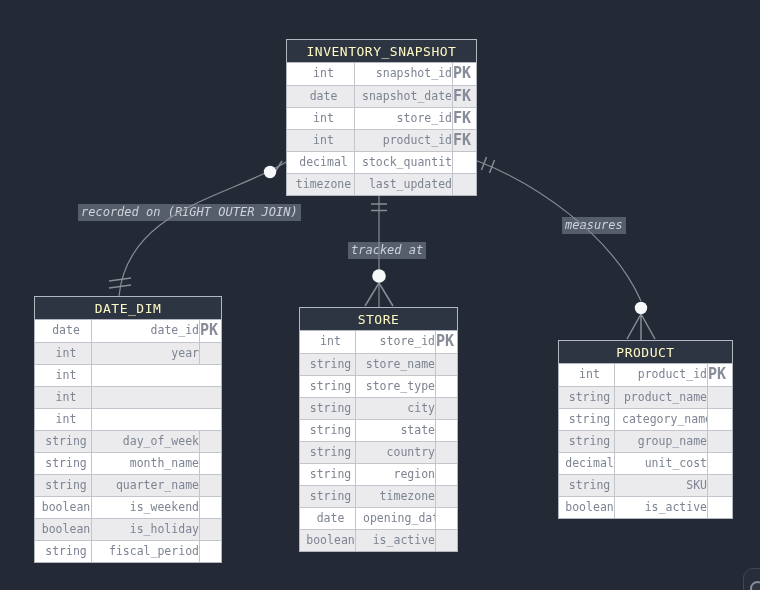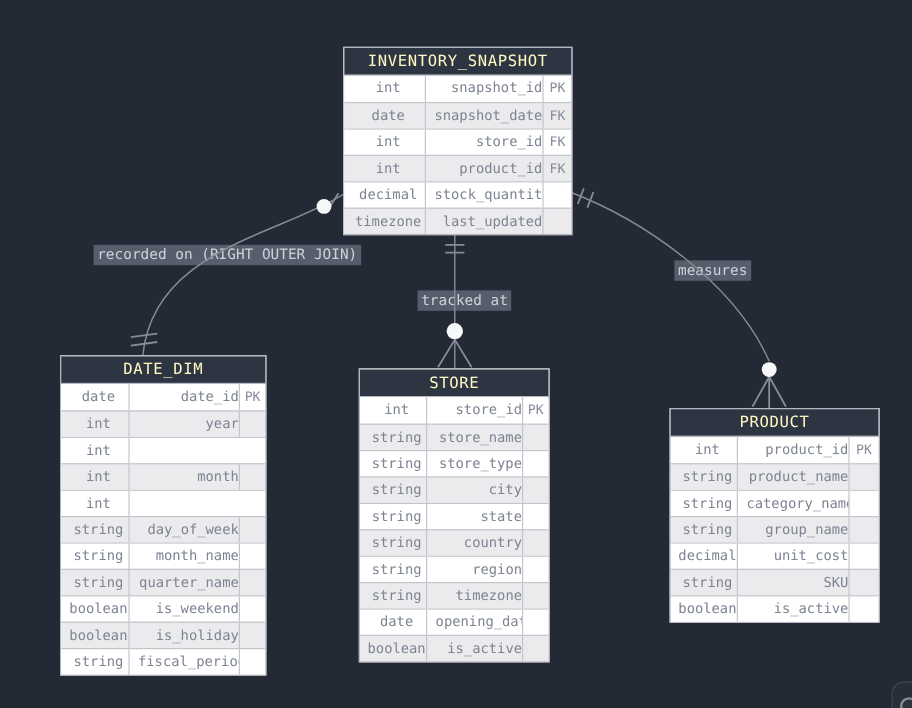--- a/index.html
+++ b/index.html
@@ -9,20 +9,21 @@
   }
   *{box-sizing:border-box;}
   
   .wires{position:absolute;left:0;top:0;z-index:2;pointer-events:none;}
   
   .rel-label{
     position:absolute;z-index:1;
     background:#565d6b;color:#ced3db;
     font-size:12px;line-height:15px;padding:1px 3px;
     white-space:nowrap;
+    font-style:italic;
   }
   
   .tbl{
     position:absolute;z-index:3;
     border:1px solid #b3b7bf;background:#fff;
   }
   .tbl-header{
     height:23px;line-height:23px;text-align:center;
     background:#2e3542;color:#fef9c3;
     font-size:13px;letter-spacing:0.5px;
@@ -31,24 +32,24 @@
   .tbl-row{display:grid;height:22px;}
   .tbl-row + .tbl-row{border-top:1px solid #c2c5cc;}
   .tbl-row:nth-child(odd){background:#ebebee;}
   .tbl-row:nth-child(even){background:#ffffff;}
   .cell{
     height:100%;line-height:21px;font-size:11.5px;color:#7d8492;
     overflow:hidden;white-space:nowrap;
   }
   .col-type{padding-left:6px;border-right:1px solid #c2c5cc;text-align:center;}
   .col-name{padding-left:7px;border-right:1px solid #c2c5cc;text-align:right;}
-  .col-key{text-align:center;font-size:11px;color:#878c99;}
+  .col-key{text-align:left;font-size:15px;color:#878c99;font-weight:bold;}
   #table-0{left:286px;top:39px;width:191px;}
   #table-0 .tbl-row{grid-template-columns:68px 1fr 23px;}
-  #table-1{left:50px;top:296px;width:172px;}
+  #table-1{left:34px;top:296px;width:188px;}
   #table-1 .tbl-row{grid-template-columns:57px 1fr 21px;}
   #table-2{left:299px;top:307px;width:159px;}
   #table-2 .tbl-row{grid-template-columns:56px 1fr 21px;}
   #table-3{left:558px;top:340px;width:175px;}
   #table-3 .tbl-row{grid-template-columns:56px 1fr 24px;}
   
   .corner-widget{
     position:absolute;left:743px;top:568px;width:40px;height:40px;
     z-index:4;background:#272d39;border:1px solid #404655;
     border-radius:10px 0 0 0;
@@ -141,21 +142,20 @@
         <div class="cell col-type">int</div>
         <div class="cell col-name">year</div>
         <div class="cell col-key"></div>
       </div>
       <div class="tbl-row">
         <div class="cell col-type">int</div>
         <div class="cell col-key"></div>
       </div>
       <div class="tbl-row">
         <div class="cell col-type">int</div>
-        <div class="cell col-name">month</div>
         <div class="cell col-key"></div>
       </div>
       <div class="tbl-row">
         <div class="cell col-type">int</div>
         <div class="cell col-key"></div>
       </div>
       <div class="tbl-row">
         <div class="cell col-type">string</div>
         <div class="cell col-name">day_of_week</div>
         <div class="cell col-key"></div>

